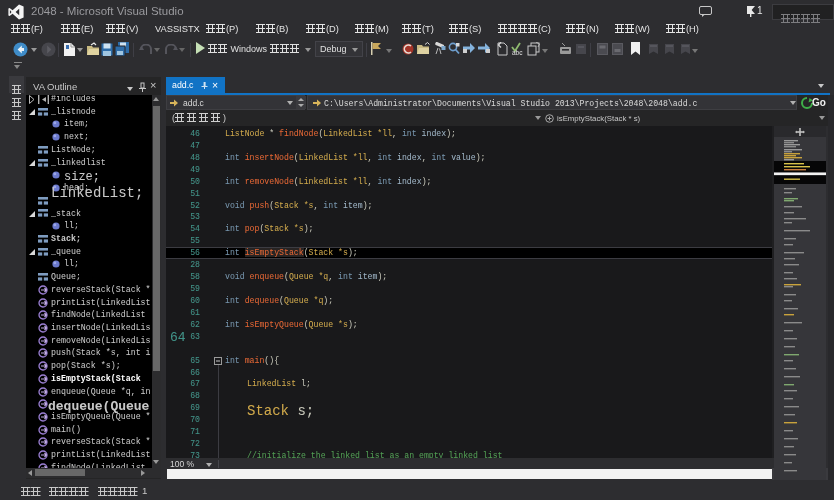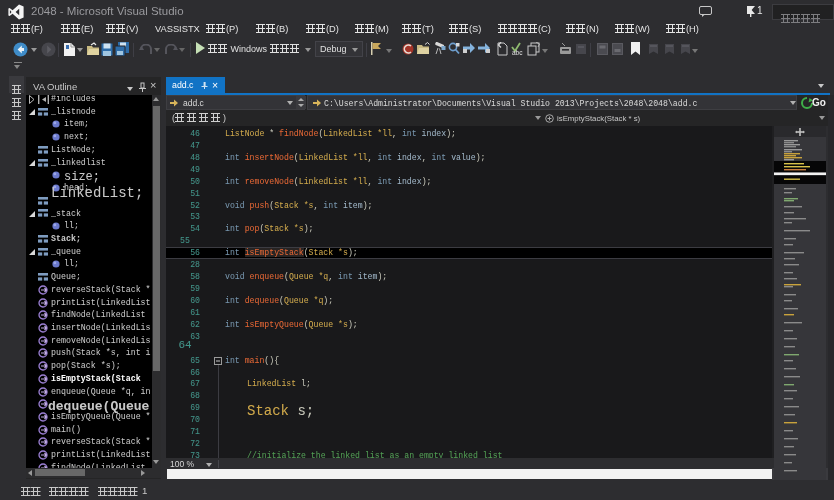--- a/index.html
+++ b/index.html
@@ -421,30 +421,30 @@
 <div class="ab" style="left:0;top:121.0px;width:606px;height:11.9px;background:#000;border-top:1px solid #3c3c42;border-bottom:1px solid #3c3c42"></div>
 <div class="ab mono" style="left:4px;top:2.9px;width:30px;text-align:right;font-size:8.2px;color:#3d9287">46</div>
 <div class="ab mono" style="left:4px;top:14.8px;width:30px;text-align:right;font-size:8.2px;color:#3d9287">47</div>
 <div class="ab mono" style="left:4px;top:26.8px;width:30px;text-align:right;font-size:8.2px;color:#3d9287">48</div>
 <div class="ab mono" style="left:4px;top:38.7px;width:30px;text-align:right;font-size:8.2px;color:#3d9287">49</div>
 <div class="ab mono" style="left:4px;top:50.6px;width:30px;text-align:right;font-size:8.2px;color:#3d9287">50</div>
 <div class="ab mono" style="left:4px;top:62.6px;width:30px;text-align:right;font-size:8.2px;color:#3d9287">51</div>
 <div class="ab mono" style="left:4px;top:74.5px;width:30px;text-align:right;font-size:8.2px;color:#3d9287">52</div>
 <div class="ab mono" style="left:4px;top:86.4px;width:30px;text-align:right;font-size:8.2px;color:#3d9287">53</div>
 <div class="ab mono" style="left:4px;top:98.3px;width:30px;text-align:right;font-size:8.2px;color:#3d9287">54</div>
-<div class="ab mono" style="left:4px;top:110.3px;width:30px;text-align:center;font-size:8.2px;color:#3d9287">55</div>
+<div class="ab mono" style="left:4px;top:110.3px;width:30px;text-align:right;font-size:8.2px;color:#3d9287">55</div>
 <div class="ab mono" style="left:4px;top:122.2px;width:30px;text-align:right;font-size:8.2px;color:#3d9287">56</div>
 <div class="ab mono" style="left:4px;top:134.1px;width:30px;text-align:right;font-size:8.2px;color:#3d9287">28</div>
 <div class="ab mono" style="left:4px;top:146.1px;width:30px;text-align:right;font-size:8.2px;color:#3d9287">58</div>
 <div class="ab mono" style="left:4px;top:158.0px;width:30px;text-align:right;font-size:8.2px;color:#3d9287">59</div>
 <div class="ab mono" style="left:4px;top:169.9px;width:30px;text-align:right;font-size:8.2px;color:#3d9287">60</div>
 <div class="ab mono" style="left:4px;top:181.8px;width:30px;text-align:right;font-size:8.2px;color:#3d9287">61</div>
 <div class="ab mono" style="left:4px;top:193.8px;width:30px;text-align:right;font-size:8.2px;color:#3d9287">62</div>
 <div class="ab mono" style="left:4px;top:205.7px;width:30px;text-align:right;font-size:8.2px;color:#3d9287">63</div>
-<div class="ab mono" style="left:4px;top:213px;width:30px;text-align:center;font-size:11px;color:#3d9287">64</div>
+<div class="ab mono" style="left:4px;top:204px;width:30px;text-align:left;font-size:13px;color:#3d9287">64</div>
 <div class="ab mono" style="left:4px;top:229.6px;width:30px;text-align:right;font-size:8.2px;color:#3d9287">65</div>
 <div class="ab mono" style="left:4px;top:241.5px;width:30px;text-align:right;font-size:8.2px;color:#3d9287">66</div>
 <div class="ab mono" style="left:4px;top:253.4px;width:30px;text-align:right;font-size:8.2px;color:#3d9287">67</div>
 <div class="ab mono" style="left:4px;top:265.4px;width:30px;text-align:right;font-size:8.2px;color:#3d9287">68</div>
 <div class="ab mono" style="left:4px;top:277.3px;width:30px;text-align:right;font-size:8.2px;color:#3d9287">69</div>
 <div class="ab mono" style="left:4px;top:289.2px;width:30px;text-align:right;font-size:8.2px;color:#3d9287">70</div>
 <div class="ab mono" style="left:4px;top:301.1px;width:30px;text-align:right;font-size:8.2px;color:#3d9287">71</div>
 <div class="ab mono" style="left:4px;top:313.1px;width:30px;text-align:right;font-size:8.2px;color:#3d9287">72</div>
 <div class="ab mono" style="left:4px;top:325.0px;width:30px;text-align:right;font-size:8.2px;color:#3d9287">73</div>
 <svg class="ab" style="left:48px;top:230.9px" width="8" height="8" viewBox="0 0 8 8">

